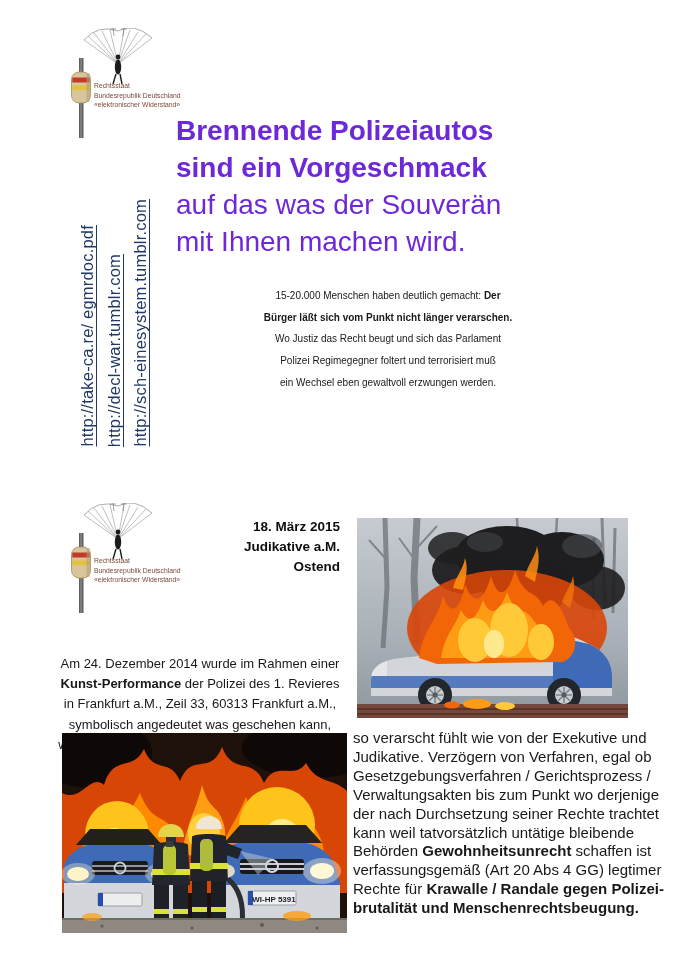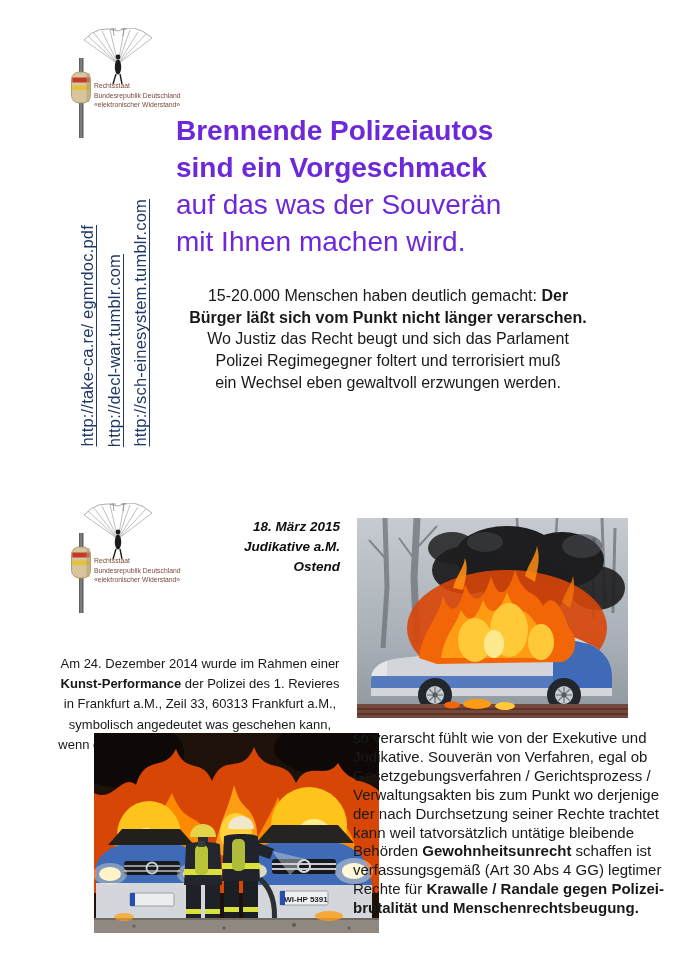--- a/index.html
+++ b/index.html
@@ -4,24 +4,24 @@
 <style>
   html,body{margin:0;padding:0;background:#e9e9e9;}
   .page{
     position:relative;width:684px;height:965px;margin:0 auto;background:#ffffff;
     font-family:"Liberation Sans",sans-serif;color:#191919;overflow:hidden;
   }
   .abs{position:absolute;}
   .b{font-weight:700;}
   .lines div{white-space:nowrap;}
   .headline{font-size:28px;line-height:37px;color:#6d28d9;}
-  .intro{font-size:16px;line-height:21.7px;text-align:center;}
+  .intro{font-size:10px;line-height:21.7px;text-align:center;}
   .leftcol{font-size:13px;line-height:20.2px;text-align:center;margin-top:24px;}
   .rightcol{font-size:15px;line-height:18.9px;text-align:left;}
-  .datebox{font-size:13.5px;line-height:20px;font-weight:700;text-align:right;color:#0d0d0d;font-style:italic;}
+  .datebox{font-size:13.5px;line-height:20px;font-weight:700;text-align:right;color:#0d0d0d;}
   .vlink{
     position:absolute;writing-mode:vertical-rl;transform:rotate(180deg);
     font-size:16.5px;letter-spacing:0.2px;color:#1f3864;text-decoration:underline;
     white-space:nowrap;cursor:pointer;
   }
   .photo{display:block;}
   svg text{font-family:"Liberation Sans",sans-serif;}
   .logo-svg{display:block;}
 </style>
 </head>
@@ -184,21 +184,21 @@
   </div>
 
   <div class="abs leftcol lines" style="left:40px;top:630px;width:320px;">
       <div><span>Am 24. Dezember 2014 wurde im Rahmen einer</span></div>
       <div><span class="b">Kunst-Performance</span><span> der Polizei des 1. Revieres</span></div>
       <div><span>in Frankfurt a.M., Zeil 33, 60313 Frankfurt a.M.,</span></div>
       <div><span>symbolisch angedeutet was geschehen kann,</span></div>
       <div><span>wenn der Souverän sich von der Exekutive eben-</span></div>
     </div>
 
-  <div class="abs" style="left:62px;top:733px;width:285px;height:200px;margin-left:32px;">
+  <div class="abs" style="left:62px;top:733px;width:285px;height:200px;">
     <svg class="photo" width="285" height="200" viewBox="0 0 285 200">
       <rect width="285" height="200" fill="#1d1109"></rect>
       <ellipse cx="30" cy="20" rx="60" ry="35" fill="#0e0906"></ellipse>
       <ellipse cx="250" cy="15" rx="70" ry="30" fill="#0e0906"></ellipse>
       <g>
         <path d="M0,160 L0,60 C20,70 28,40 42,52 C52,20 70,40 82,16 C92,42 108,24 118,48 C130,18 148,44 160,14 C172,44 190,22 202,50 C214,26 232,48 244,30 C256,52 270,44 285,58 L285,160 Z" fill="#d84605"></path>
         <path d="M8,150 C18,110 30,100 42,70 C54,98 66,84 78,60 C90,92 104,80 112,100 C118,120 114,140 100,150 Z" fill="#ff8a00"></path>
         <path d="M150,150 C156,108 170,98 184,64 C196,96 210,82 222,58 C234,90 248,80 258,104 C266,122 262,142 246,152 Z" fill="#ff8a00"></path>
         <path d="M120,120 C126,86 134,78 140,52 C148,80 156,70 162,92 C166,110 160,124 148,128 Z" fill="#ff9e12"></path>
         <ellipse cx="55" cy="102" rx="32" ry="34" fill="#ffc41c"></ellipse>
@@ -270,24 +270,24 @@
         <circle cx="200" cy="192" r="2" fill="#5f5a52"></circle>
           <circle cx="255" cy="195" r="1.5" fill="#5f5a52"></circle>
         <ellipse cx="235" cy="183" rx="14" ry="5" fill="#ff9e12" opacity="0.8"></ellipse>
         <ellipse cx="30" cy="184" rx="10" ry="4" fill="#ff9e12" opacity="0.7"></ellipse>
       </g>
     </svg>
   </div>
 
   <div class="abs rightcol lines" style="left:353px;top:729px;width:326px;">
       <div><span>so verarscht fühlt wie von der Exekutive und</span></div>
-      <div><span>Judikative. Souverän von Verfahren, egal ob</span></div>
+      <div><span>Judikative. Verzögern von Verfahren, egal ob</span></div>
       <div><span>Gesetzgebungsverfahren / Gerichtsprozess /</span></div>
       <div><span>Verwaltungsakten bis zum Punkt wo derjenige</span></div>
       <div><span>der nach Durchsetzung seiner Rechte trachtet</span></div>
       <div><span>kann weil tatvorsätzlich untätige bleibende</span></div>
       <div><span>Behörden </span><span class="b">Gewohnheitsunrecht</span><span> schaffen ist</span></div>
-      <div><span>verfassungsgemäß (Art 30 Abs 4 GG) legtimer</span></div>
+      <div><span>verfassungsgemäß (Art 20 Abs 4 GG) legtimer</span></div>
       <div><span>Rechte für </span><span class="b">Krawalle / Randale gegen Polizei-</span></div>
       <div><span class="b">brutalität und Menschenrechtsbeugung.</span></div>
     </div>
 
 </div>
 
 </body></html>

